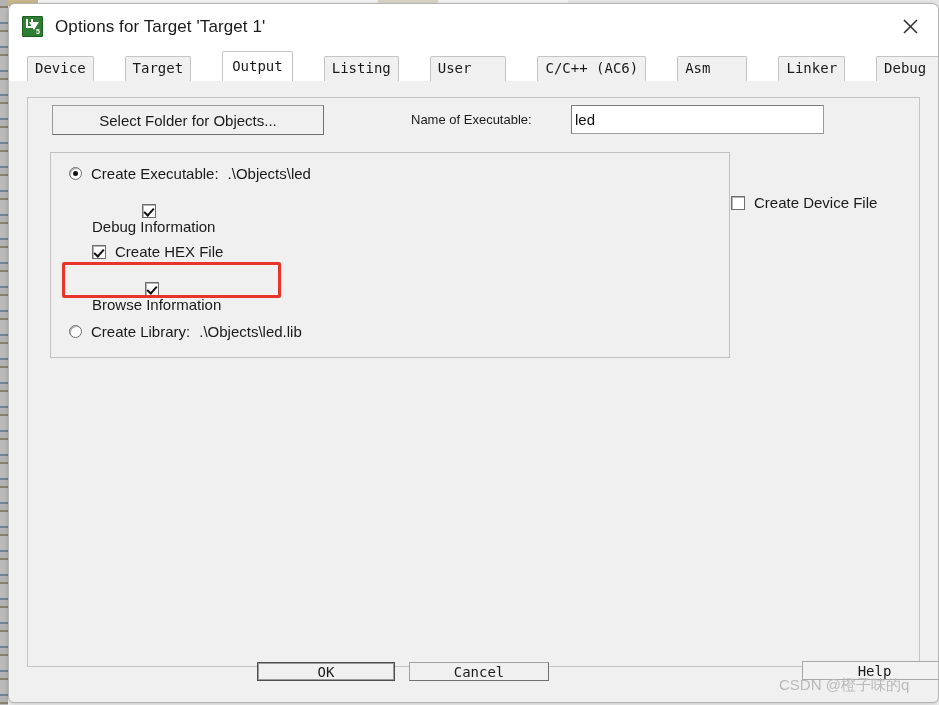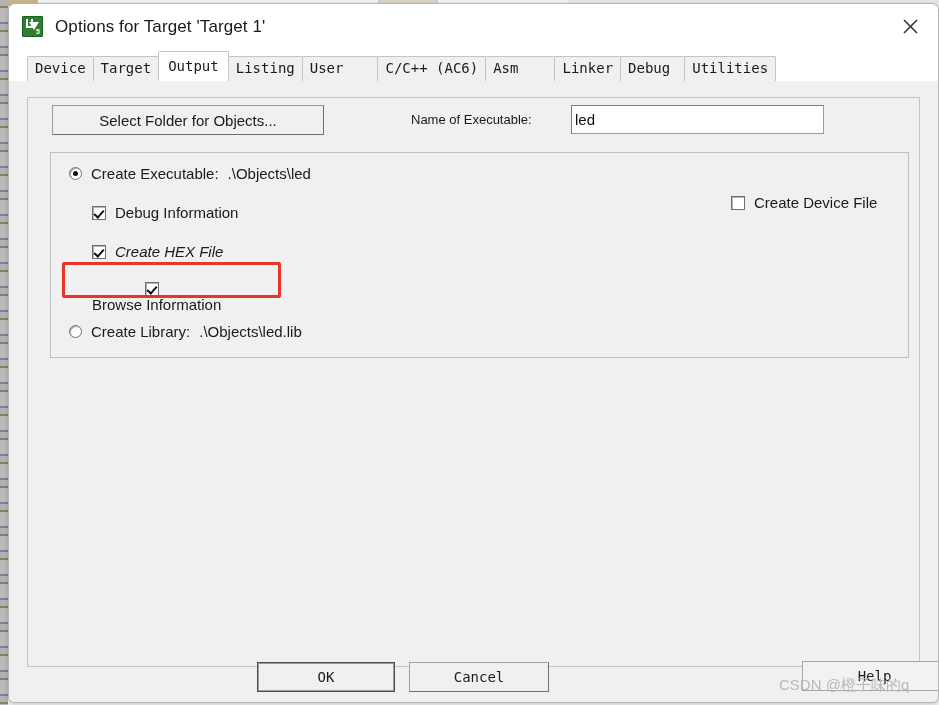--- a/index.html
+++ b/index.html
@@ -121,20 +121,21 @@
 
   
   #tab-strip {
     position: relative;
     height: 32px;
     margin: 0 0 0 0;
     padding-left: 18px;
     background: #ffffff;
     display: flex;
     align-items: flex-end;
+    gap: 32px;
   }
   .tab {
     font-family: "DejaVu Sans Mono", "Liberation Mono", monospace;
     font-size: 14px;
     color: #1a1a1a;
     background: #f0f0f0;
     border: 1px solid #c4c4c4;
     border-bottom: none;
     height: 25px;
     line-height: 23px;
@@ -201,21 +202,21 @@
     color: #0d0d0d;
     padding: 2px 3px;
     line-height: 27px;
     outline: none;
   }
 
   
   #output-groupbox {
     position: absolute;
     left: 22px; top: 54px;
-    width: 859px; height: 206px;
+    width: 680px; height: 206px;
     border: 1px solid #c0c0c0;
     background: transparent;
   }
 
   .option-row {
     position: absolute;
     display: flex;
     align-items: center;
     white-space: nowrap;
     font-size: 15px;
@@ -270,21 +271,21 @@
     width: 219px; height: 36px;
     border: 3px solid #e8342b;
     border-radius: 2px;
     pointer-events: none;
     z-index: 5;
   }
 
   
   .dlg-button {
     position: absolute;
-    height: 30px;
+    height: 19px;
     background: #f0f0f0;
     border: 1px solid #a0a0a0;
     border-bottom-color: #707070;
     border-right-color: #707070;
     font-family: "DejaVu Sans Mono", "Liberation Mono", monospace;
     font-size: 14px;
     color: #1a1a1a;
     display: flex;
     align-items: center;
     justify-content: center;
@@ -364,26 +365,26 @@
 
     <div id="output-groupbox">
 
       <div class="option-row" style="left:18px; top:12px;">
         <span class="radio-box checked"></span>
         <span>Create Executable:</span>
         <span style="width:9px;"></span>
         <span>.\Objects\led</span>
       </div>
 
-      <div class="option-row" style="left:41px; top:51px;">
+      <div class="option-row" style="left:41px; top:51px;flex-direction:column;">
         <span class="check-box checked"></span>
         <span>Debug Information</span>
       </div>
 
-      <div class="option-row" style="left:41px; top:90px;font-style:italic;">
+      <div class="option-row" style="left:41px; top:90px;">
         <span class="check-box checked"></span>
         <span>Create HEX File</span>
       </div>
 
       <div class="option-row" style="left:41px; top:129px;flex-direction:column;">
         <span class="check-box checked"></span>
         <span>Browse Information</span>
       </div>
 
       <div class="option-row" style="left:18px; top:170px;">

